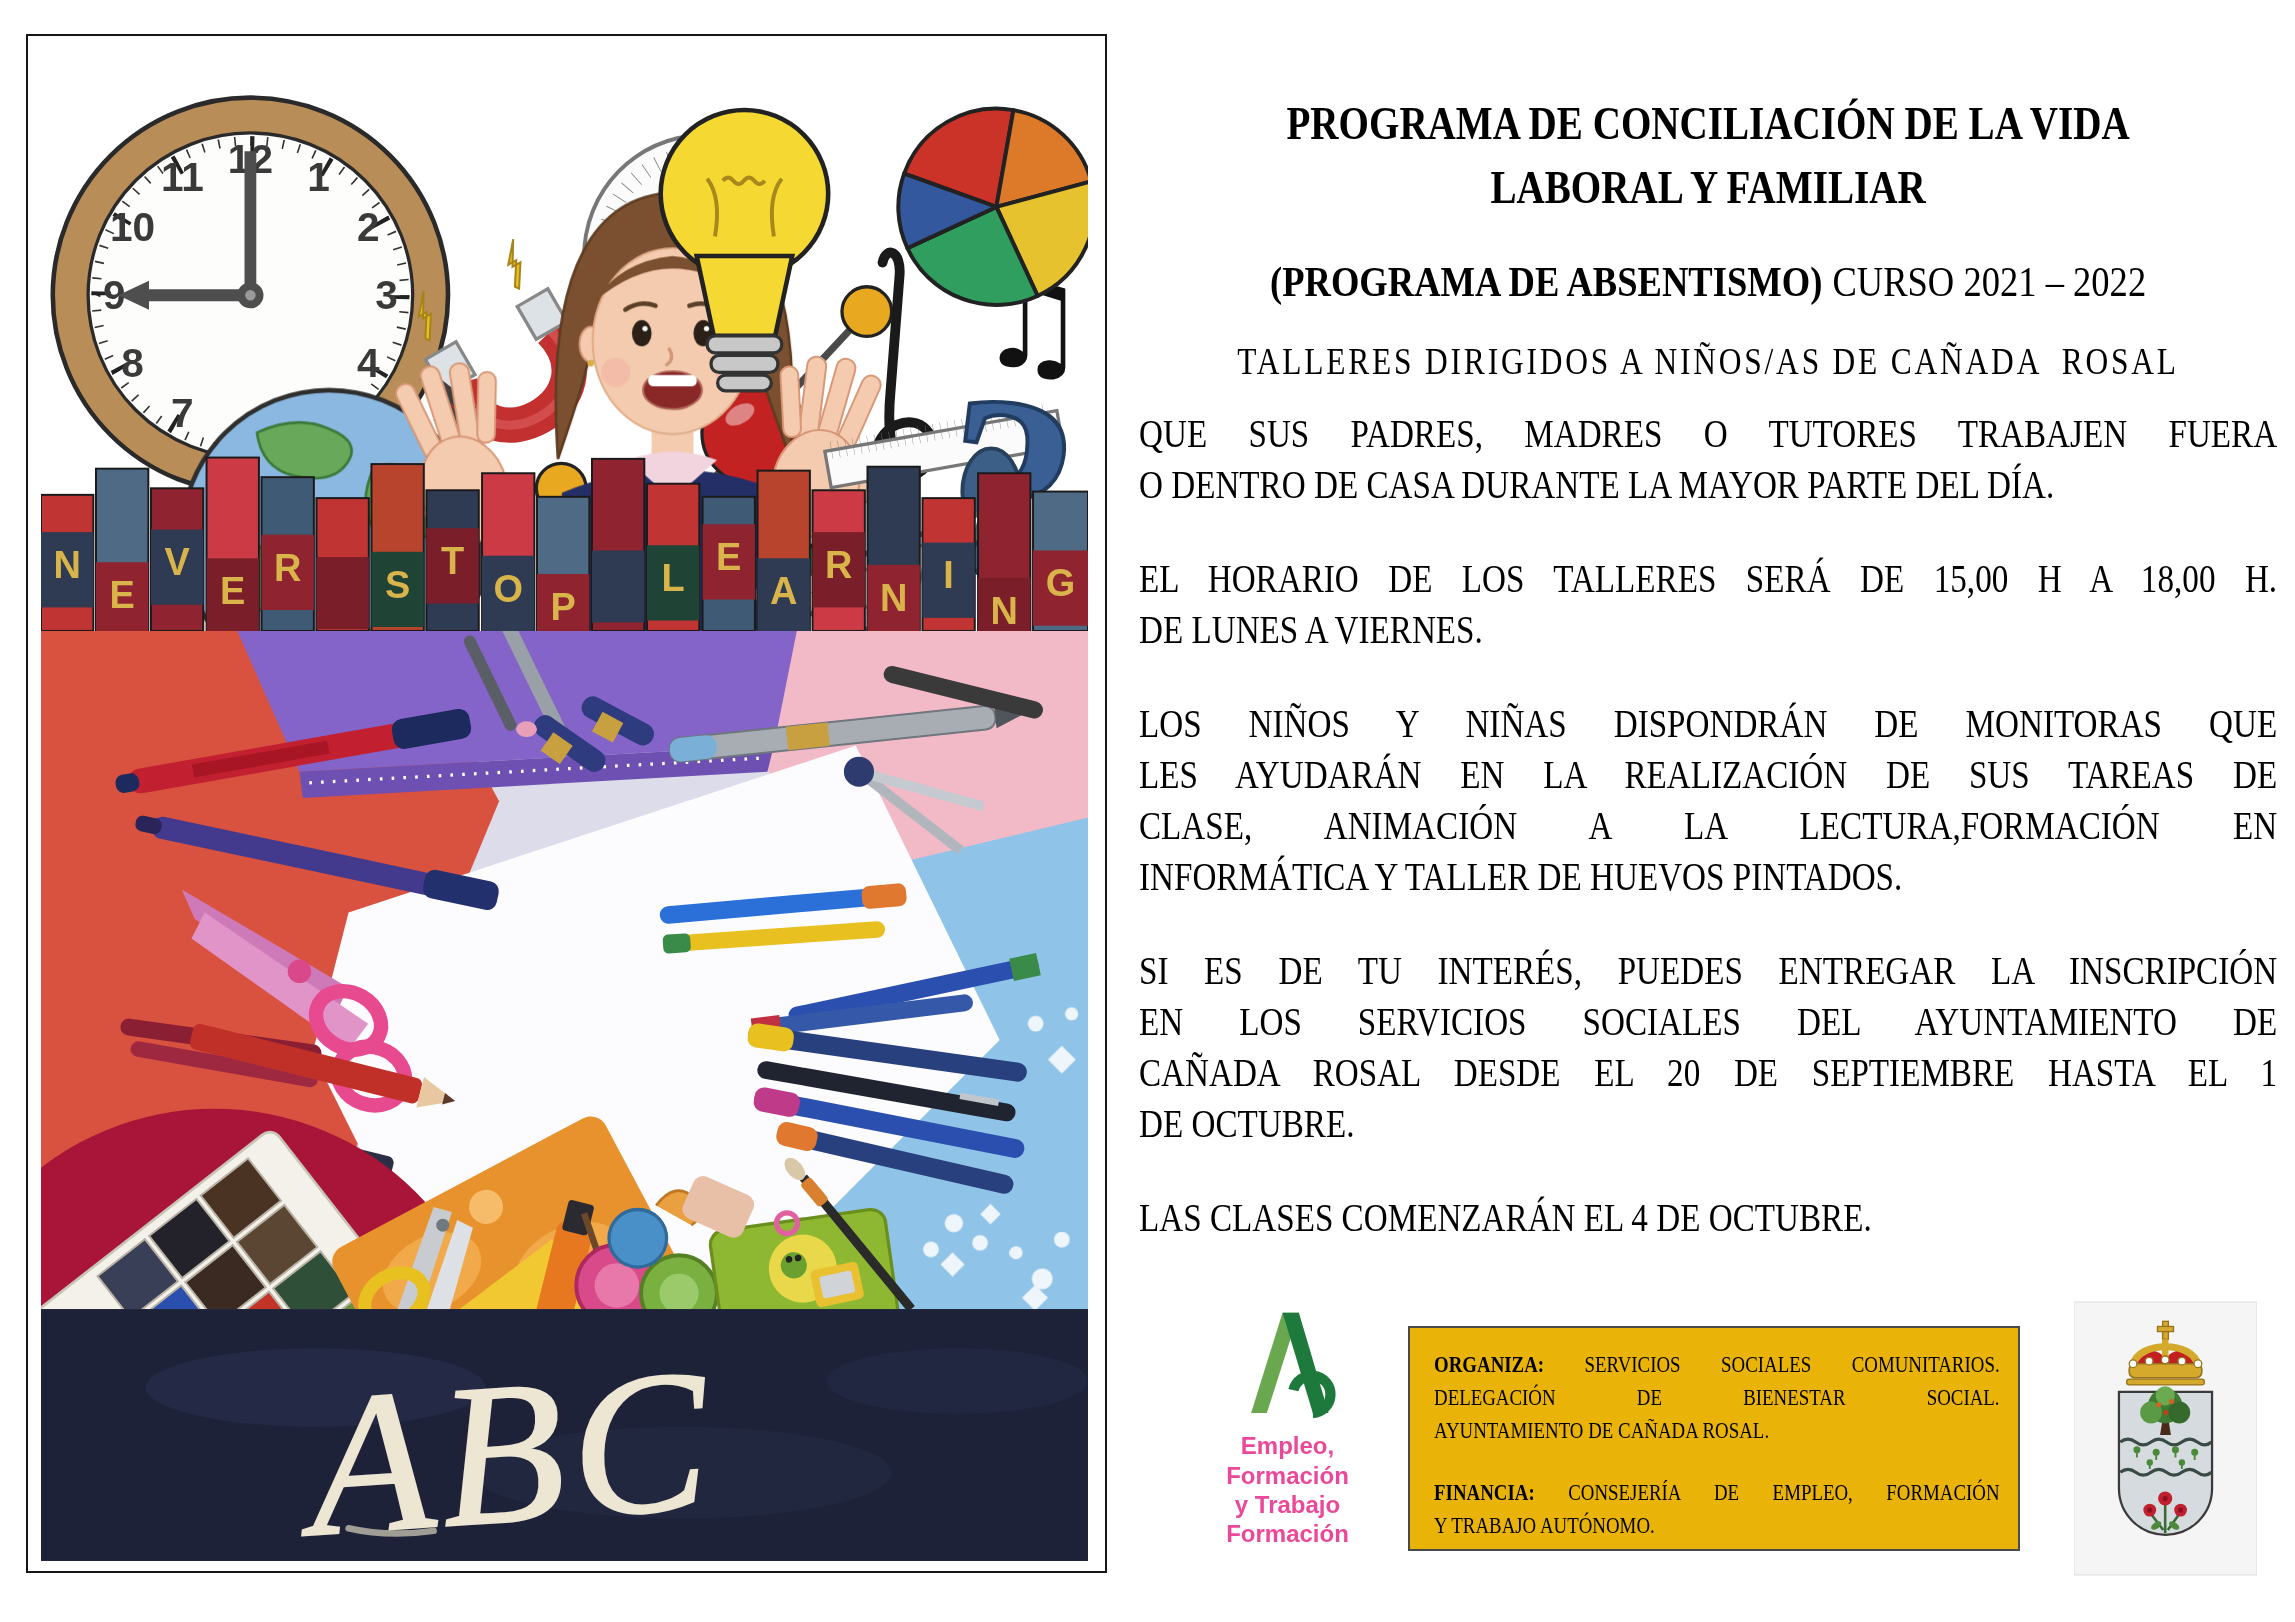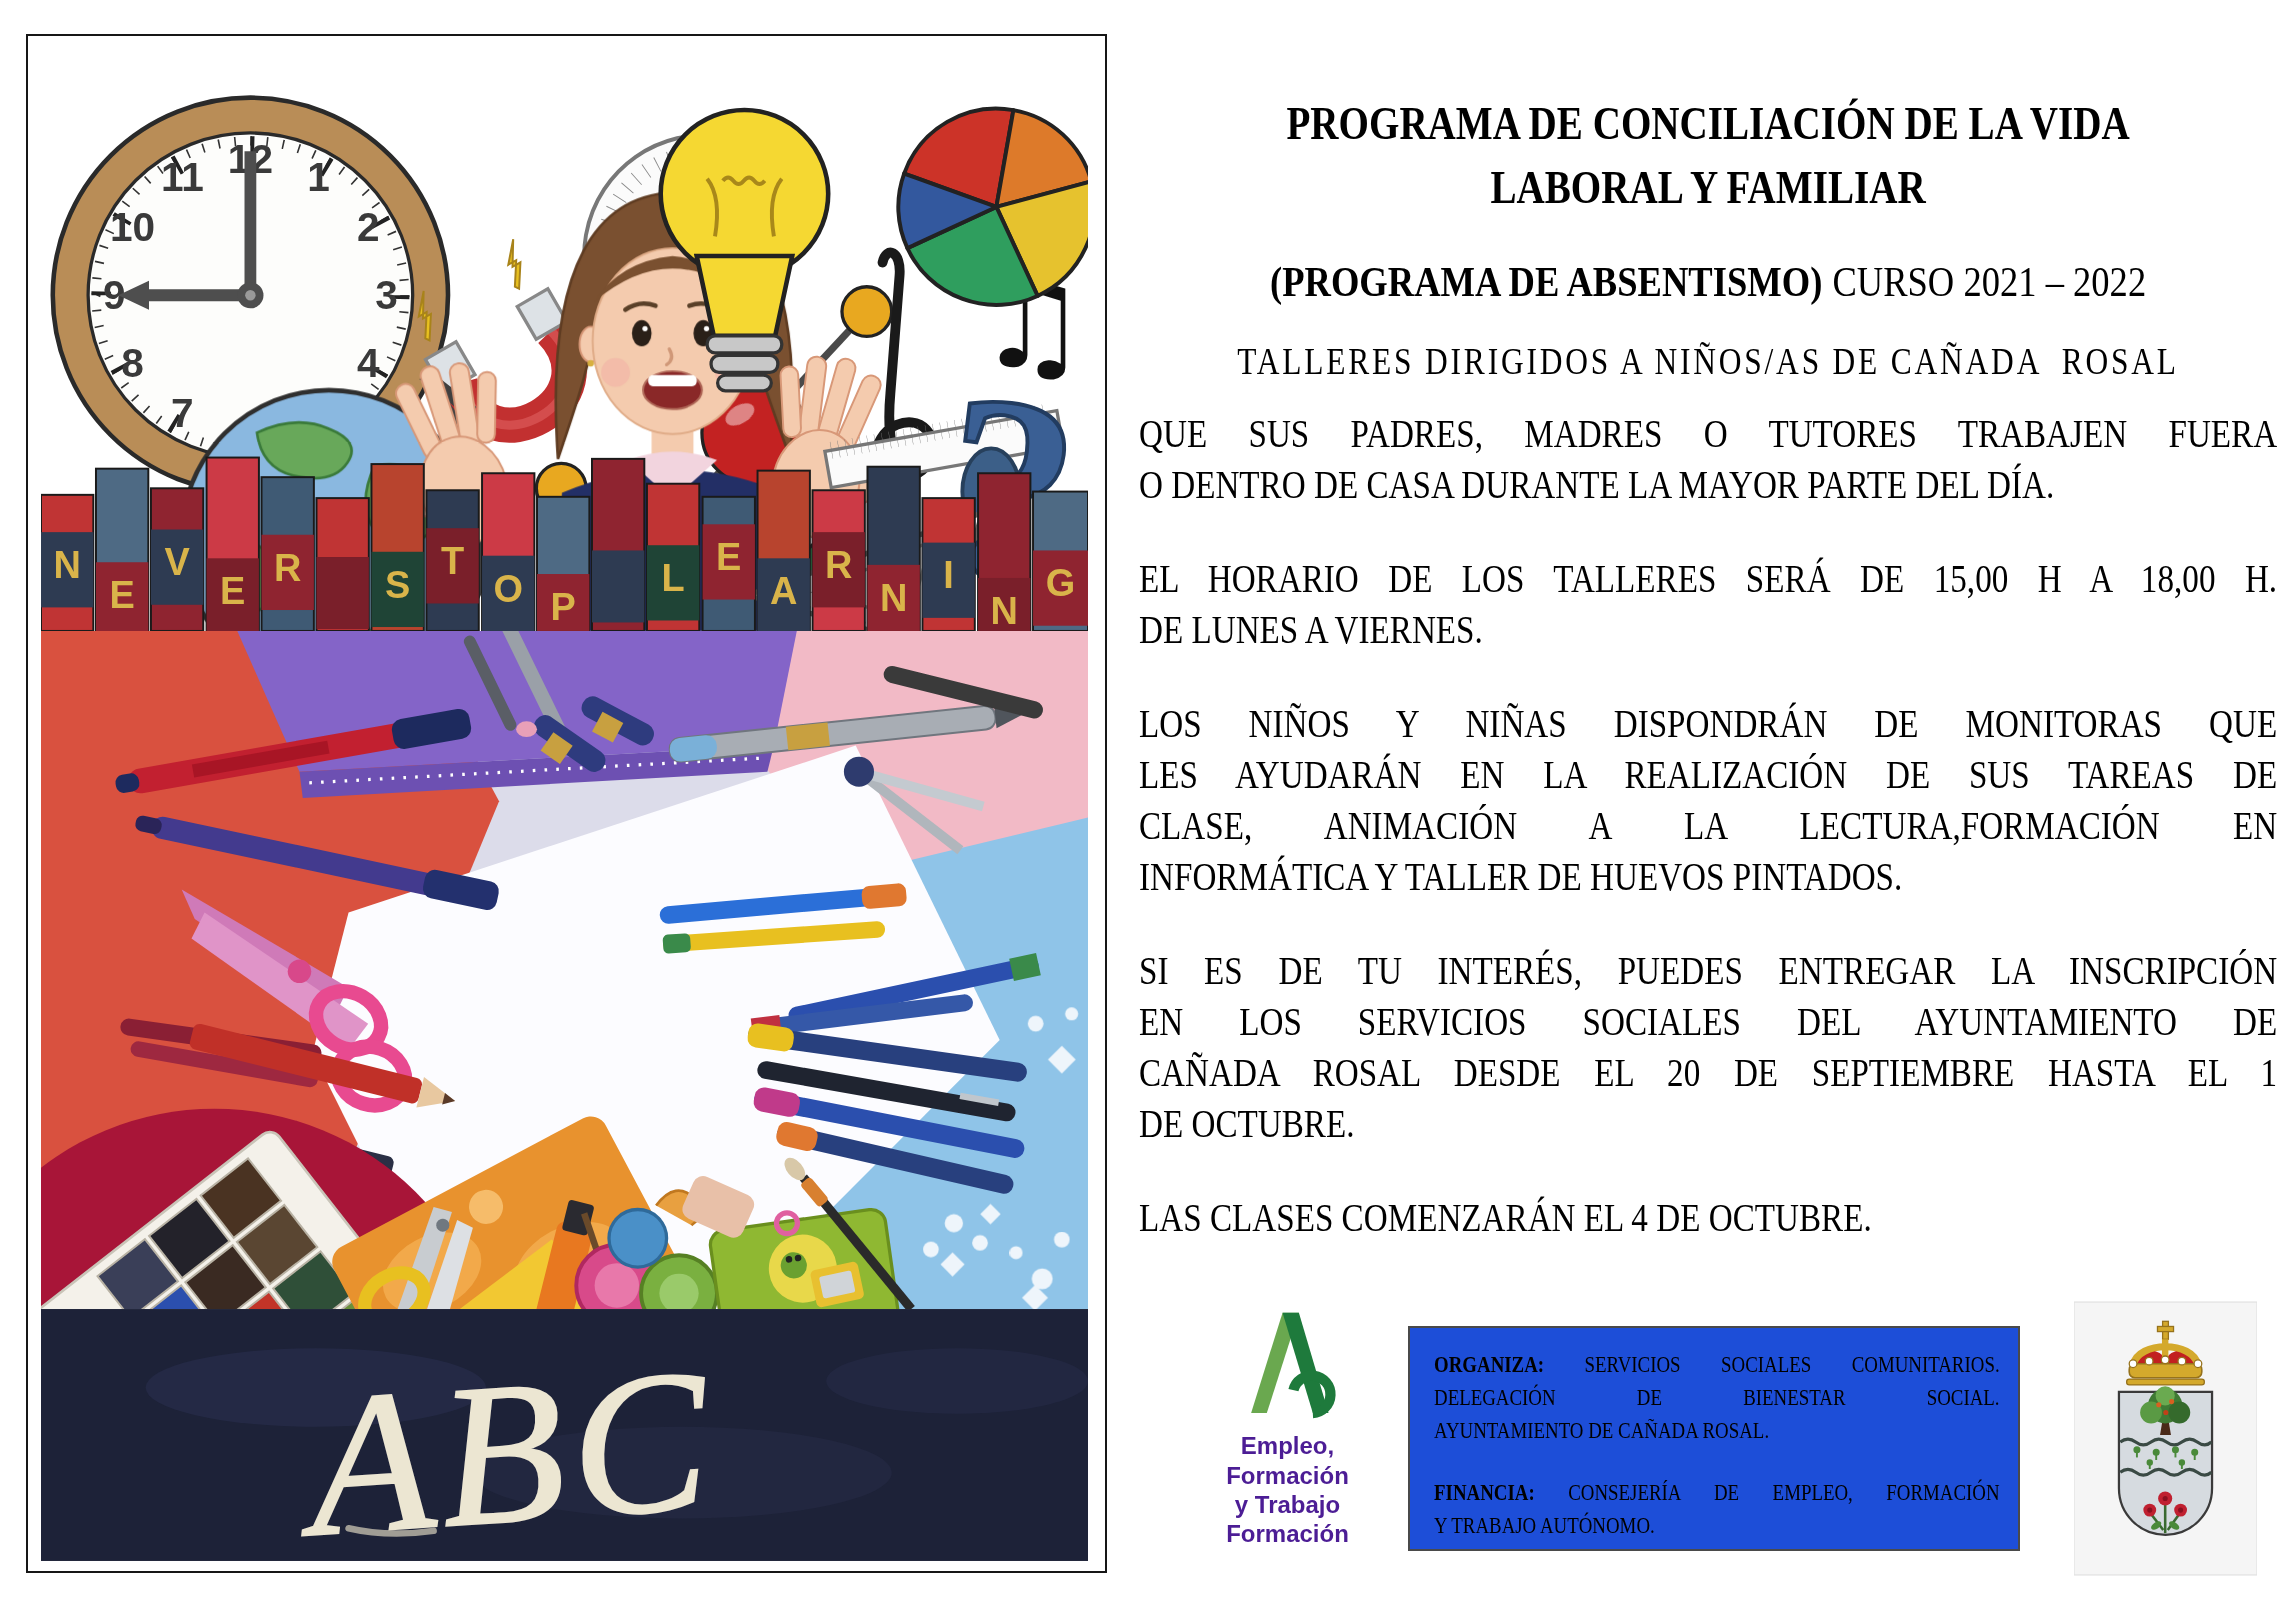--- a/index.html
+++ b/index.html
@@ -18,23 +18,23 @@
   .subtitle .r{margin-left:11.8px;}
   .audience{margin-top:22px;font-size:37px;line-height:52px;text-align:center;
             letter-spacing:3.3px;white-space:pre-wrap;}
   .para{margin-top:43px;font-size:39px;line-height:51px;}
   .para.first{margin-top:19.6px;}
   .pl{text-align:justify;text-align-last:justify;}
   .pl-last{text-align:justify;text-align-last:left;}
   
   .junta{position:absolute;left:1209px;top:1303px;width:157px;text-align:center;}
   .junta-caption{margin-top:5.2px;font-family:"Liberation Sans",sans-serif;font-weight:bold;
-                 font-size:24px;line-height:29.4px;color:#4c1d95;}
+                 font-size:24px;line-height:29.4px;color:#ec4899;}
   .info-box{position:absolute;left:1408px;top:1326px;width:612px;height:225px;
-            border:2px solid #4a4a4a;box-sizing:border-box;background:#1d4ed8;
+            border:2px solid #4a4a4a;box-sizing:border-box;background:#eab308;
             padding:19.6px 23.6px;overflow:hidden;}
   .info-inner{width:707px;transform:scaleX(0.8);transform-origin:0 0;
               font-size:23.6px;line-height:33px;}
   .info-inner .gap{height:29px;}
   .bl{text-align:justify;text-align-last:justify;}
   .bl-last{text-align:justify;text-align-last:left;}
   .lbl{font-weight:bold;}
   .arms{position:absolute;left:2074px;top:1301px;width:183px;height:275px;}
 </style>
 </head>

